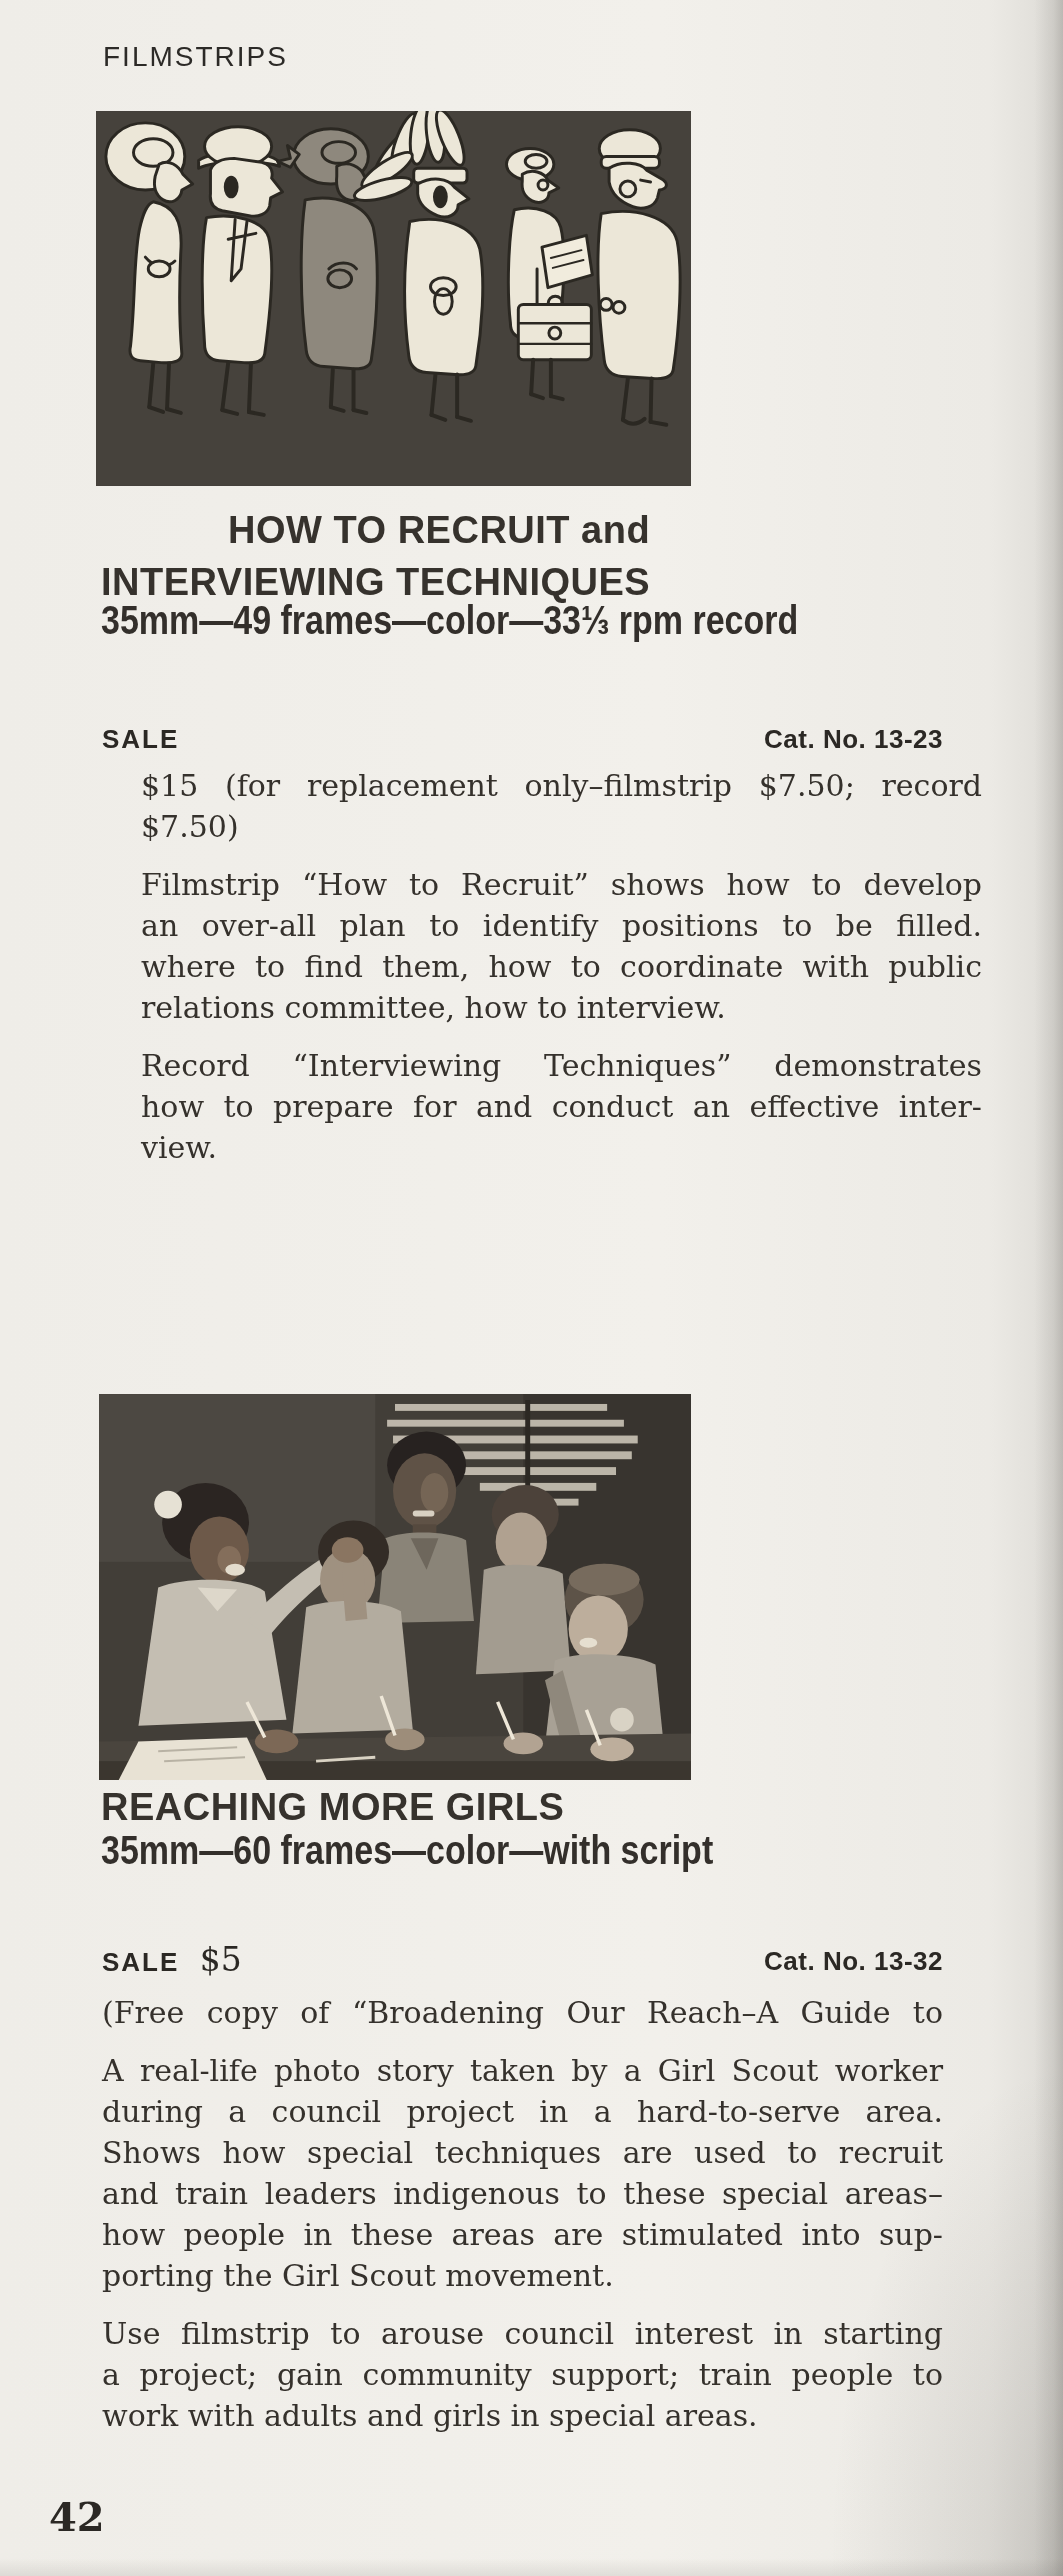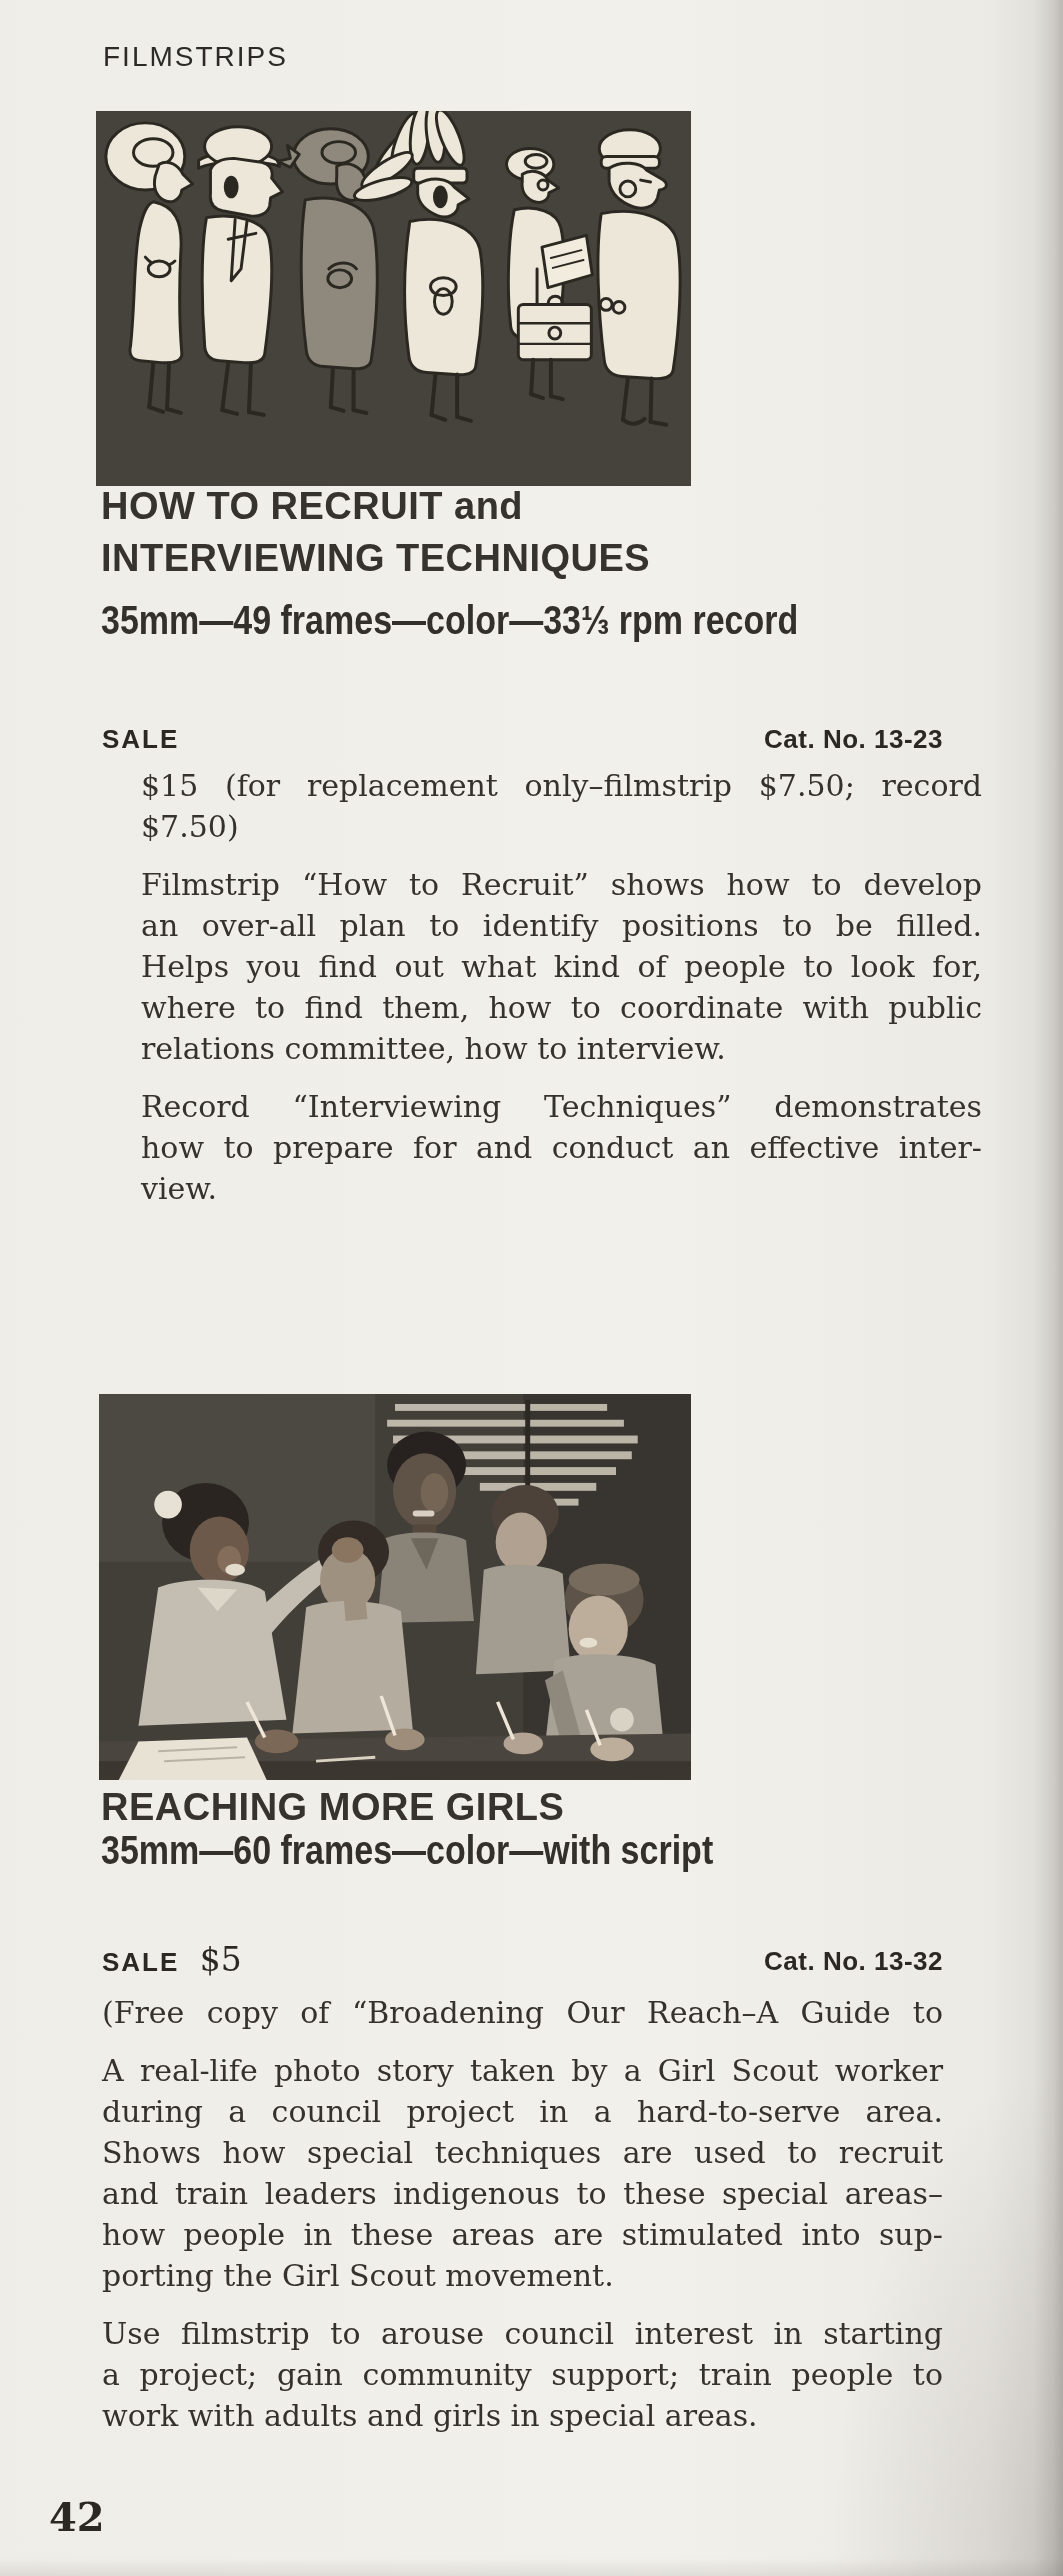--- a/index.html
+++ b/index.html
@@ -17,21 +17,21 @@
   .running-head{position:absolute;left:103px;top:42px;font-size:28px;line-height:30px;
     letter-spacing:2px;color:#2c2a27;}
   .illustration{position:absolute;left:96px;top:111px;width:595px;height:375px;margin:0;background:#48443e;}
   .illustration svg{position:absolute;left:0;top:0;}
   .illo-caption{position:absolute;left:47px;bottom:6px;font-weight:700;font-size:24px;line-height:27px;
     color:#f6f2e6;}
   .illo-caption > div{transform:scaleX(.82);transform-origin:0 50%;white-space:nowrap;letter-spacing:0.5px;}
   .illo-caption .cap1{padding-left:12px;}
   .title{position:absolute;left:101px;margin:0;font-weight:700;font-size:38px;line-height:52px;
     letter-spacing:0.5px;color:#36322d;}
-  .t1{top:480px;}
+  .t1{top:504px;text-align:right;}
   .t2{top:1781px;}
   .spec{position:absolute;left:101px;}
   .cond{display:inline-block;transform:scaleX(.85);transform-origin:0 0;font-weight:700;
     font-size:40px;line-height:43px;color:#332f2b;white-space:nowrap;}
   .s1{top:599px;}
   .s2{top:1829px;}
   .salerow{position:absolute;left:102px;width:841px;display:flex;justify-content:space-between;align-items:center;}
   .r1{top:725px;}
   .r2{top:1946px;}
   .sale-label{font-weight:700;font-size:26px;line-height:28px;letter-spacing:2px;color:#2b2824;}
@@ -162,21 +162,20 @@
   </div>
 
   <div class="body b1">
       <div class="para">
         <div class="jline">$15 (for replacement only–filmstrip $7.50; record</div>
         <div class="jline last">$7.50)</div>
       </div>
       <div class="para">
         <div class="jline">Filmstrip “How to Recruit” shows how to develop</div>
         <div class="jline">an over-all plan to identify positions to be filled.</div>
-        <div class="jline">Helps you find out what kind of people to look for,</div>
         <div class="jline">where to find them, how to coordinate with public</div>
         <div class="jline last">relations committee, how to interview.</div>
       </div>
       <div class="para">
         <div class="jline">Record “Interviewing Techniques” demonstrates</div>
         <div class="jline">how to prepare for and conduct an effective inter-</div>
         <div class="jline last">view.</div>
       </div>
     </div>
 

